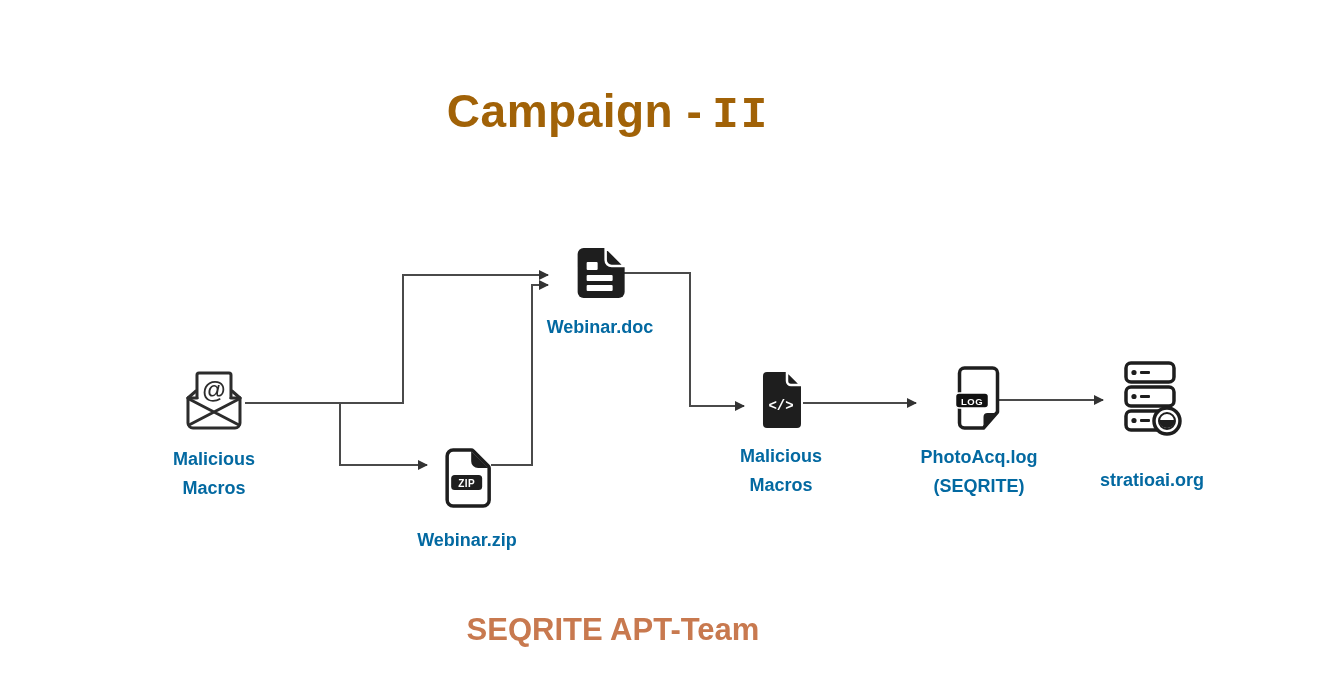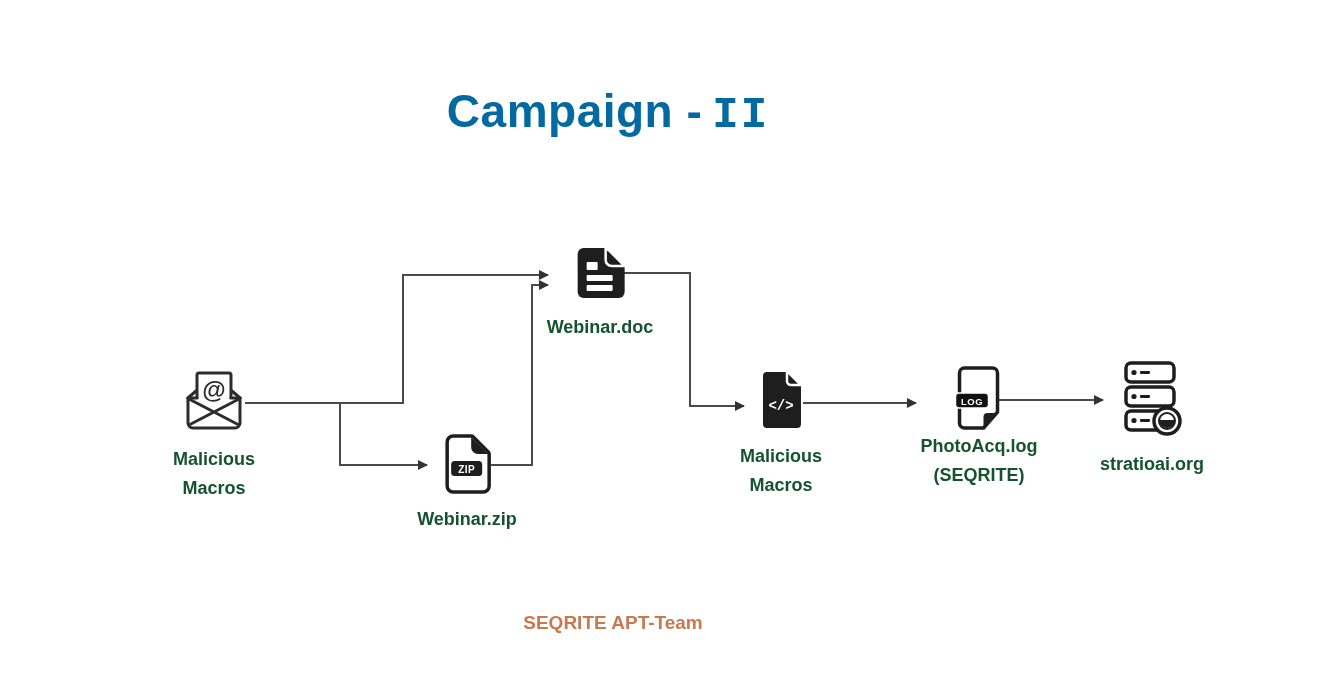--- a/index.html
+++ b/index.html
@@ -8,21 +8,21 @@
     width:1343px;height:697px;
     background:#ffffff;
     overflow:hidden;
     font-family:"Liberation Sans", sans-serif;
   }
   .title{
     position:absolute;
     left:608px;top:84px;
     transform:translateX(-50%);
     white-space:nowrap;
-    color:#0369a1;
+    color:#a16207;
     font-size:46px;
     font-weight:600;
     letter-spacing:0.5px;
   }
   .title .numeral{
     font-family:"Liberation Mono", monospace;
     font-weight:700;
     font-size:44px;
     margin-left:10px;
     letter-spacing:2px;
@@ -36,29 +36,29 @@
     display:flex;
     flex-direction:column;
     align-items:center;
     transform:translateX(-50%);
   }
   .node .lbl{
     text-align:center;
     font-size:18px;
     font-weight:700;
     line-height:29px;
-    color:#14532d;
+    color:#0369a1;
     white-space:nowrap;
   }
   .icon{display:block;overflow:visible;}
   .footer{
     position:absolute;
     left:613px;top:612px;
     transform:translateX(-50%);
-    font-size:19px;
+    font-size:31px;
     font-weight:700;
     color:#C8794F;
     white-space:nowrap;
   }
 </style>
 </head>
 <body>
 
 <div class="canvas">
 
@@ -93,28 +93,28 @@
         <path d="M6,30 L56,56 M56,30 L6,56"></path>
       </g>
       <text x="31" y="29" font-size="24" font-weight="bold" fill="#2c2c2c" text-anchor="middle">@</text>
     </svg>
     <div class="lbl" style="margin-top:12px;">
       <div>Malicious</div>
       <div>Macros</div>
     </div>
   </div>
 
-  <div class="node" style="left:467px;top:434px;">
+  <div class="node" style="left:467px;top:448px;">
     <svg class="icon" width="50" height="60" viewBox="0 0 50 60">
       <path d="M11,2 h18 a3,3 0 0 1 2.1,0.9 l15,15 a3,3 0 0 1 0.9,2.1 v32 a6,6 0 0 1 -6,6 H11 a6,6 0 0 1 -6,-6 V8 a6,6 0 0 1 6,-6 z" fill="#ffffff" stroke="#1e1e1e" stroke-width="3.5" stroke-linejoin="round"></path>
       <path d="M29,3 l17,17 h-10 a7,7 0 0 1 -7,-7 z" fill="#1e1e1e"></path>
       <rect x="9" y="27" width="31" height="15" rx="3.5" fill="#1e1e1e"></rect>
       <text x="24.5" y="38.5" font-size="10" font-weight="bold" fill="#ffffff" text-anchor="middle" letter-spacing="0.5">ZIP</text>
     </svg>
-    <div class="lbl" style="margin-top:11px;">
+    <div class="lbl" style="margin-top:18px;">
       <div>Webinar.zip</div>
     </div>
   </div>
 
   <div class="node" style="left:600px;top:246px;">
     <svg class="icon" width="56" height="54" viewBox="0 0 56 54">
       <path d="M12,2 h22 l19,19 v25 a6,6 0 0 1 -6,6 H12 a6,6 0 0 1 -6,-6 V8 a6,6 0 0 1 6,-6 z" fill="#1e1e1e"></path>
       <path d="M34,1 l19,19 h-13 a6,6 0 0 1 -6,-6 z" fill="#1e1e1e" stroke="#ffffff" stroke-width="2.5" stroke-linejoin="round"></path>
       <rect x="15" y="16" width="11" height="8" rx="1" fill="#ffffff"></rect>
       <rect x="15" y="29" width="26" height="6" rx="1" fill="#ffffff"></rect>
@@ -137,21 +137,21 @@
     </div>
   </div>
 
   <div class="node" style="left:979px;top:366px;">
     <svg class="icon" width="46" height="66" viewBox="0 0 46 66">
       <path d="M9,2 h28 a5,5 0 0 1 5,5 v39 l-14,16 H9 a5,5 0 0 1 -5,-5 V7 a5,5 0 0 1 5,-5 z" fill="#ffffff" stroke="#1e1e1e" stroke-width="3.5" stroke-linejoin="round"></path>
       <path d="M28,62 v-11 a4,4 0 0 1 4,-4 h10 z" fill="#1e1e1e"></path>
       <rect x="0" y="27" width="33" height="15" rx="3.5" fill="#111111" stroke="#ffffff" stroke-width="1.5"></rect>
       <text x="16.5" y="38.5" font-size="9.5" font-weight="bold" fill="#ffffff" text-anchor="middle" letter-spacing="0.5">LOG</text>
     </svg>
-    <div class="lbl" style="">
+    <div class="lbl" style="margin-top:11px;">
       <div>PhotoAcq.log</div>
       <div>(SEQRITE)</div>
     </div>
   </div>
 
   <div class="node" style="left:1152px;top:361px;">
     <svg class="icon" width="58" height="76" viewBox="0 0 58 76">
       <g stroke="#1e1e1e" stroke-width="3.5" fill="#ffffff" stroke-linejoin="round">
         <rect x="3" y="2" width="48" height="19" rx="5"></rect>
         <rect x="3" y="26" width="48" height="19" rx="5"></rect>
@@ -162,20 +162,20 @@
           <rect x="17" y="10" width="10" height="3" rx="1"></rect>
         <circle cx="11" cy="35.5" r="2.6"></circle>
           <rect x="17" y="34" width="10" height="3" rx="1"></rect>
         <circle cx="11" cy="59.5" r="2.6"></circle>
           <rect x="17" y="58" width="10" height="3" rx="1"></rect>
       </g>
       <circle cx="44" cy="60" r="13" fill="#ffffff" stroke="#1e1e1e" stroke-width="3.5"></circle>
       <path d="M36,59 a8,8 0 0 0 16,0 z" fill="#1e1e1e"></path>
       <circle cx="44" cy="60" r="8" fill="none" stroke="#1e1e1e" stroke-width="2"></circle>
     </svg>
-    <div class="lbl" style="margin-top:13px;">
+    <div class="lbl" style="margin-top:29px;">
       <div>stratioai.org</div>
     </div>
   </div>
 
   <div class="footer">SEQRITE APT-Team</div>
 
 </div>
 
 </body></html>

